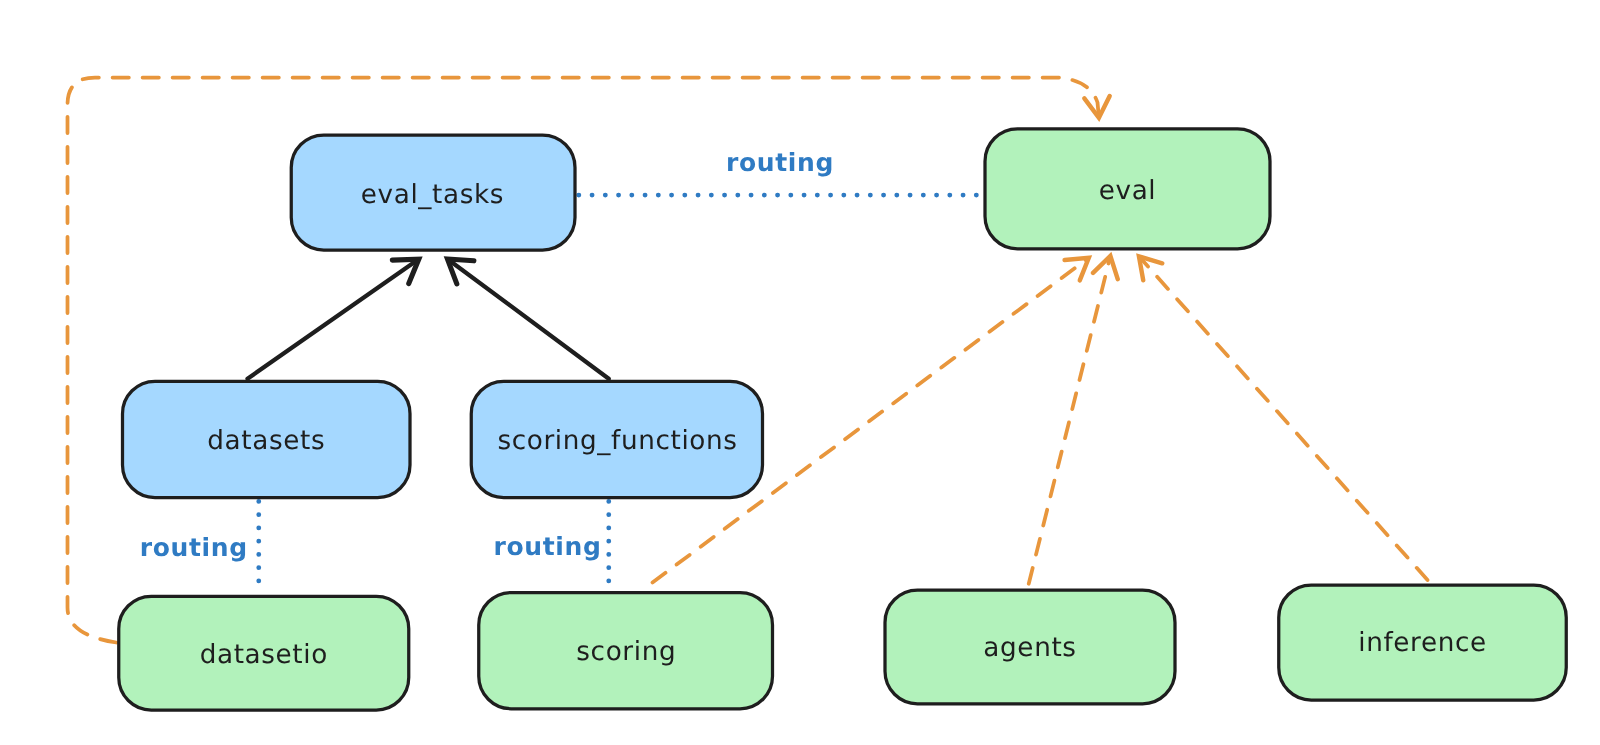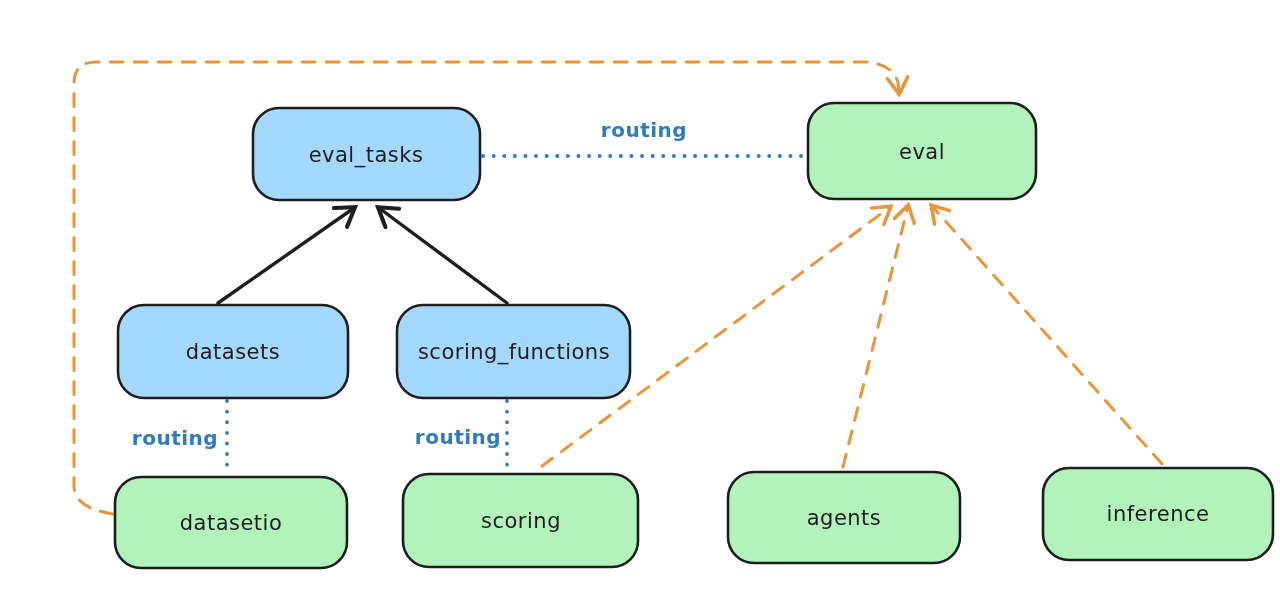--- a/index.html
+++ b/index.html
@@ -9,21 +9,20 @@
     width: 1280px;
     height: 596px;
     overflow: hidden;
     font-family: "DejaVu Sans", sans-serif;
   }
   .canvas-wrap {
     position: relative;
     width: 1165px;
     height: 596px;
     background: var(--background, #ffffff);
-    margin-left: 20px;
   }
   svg { display: block; }
 
   .node-rect {
     stroke: var(--ink, #1e1e1e);
     stroke-width: 2.6;
   }
   .node-label {
     fill: var(--ink, #1e1e1e);
     font-size: 21px;

